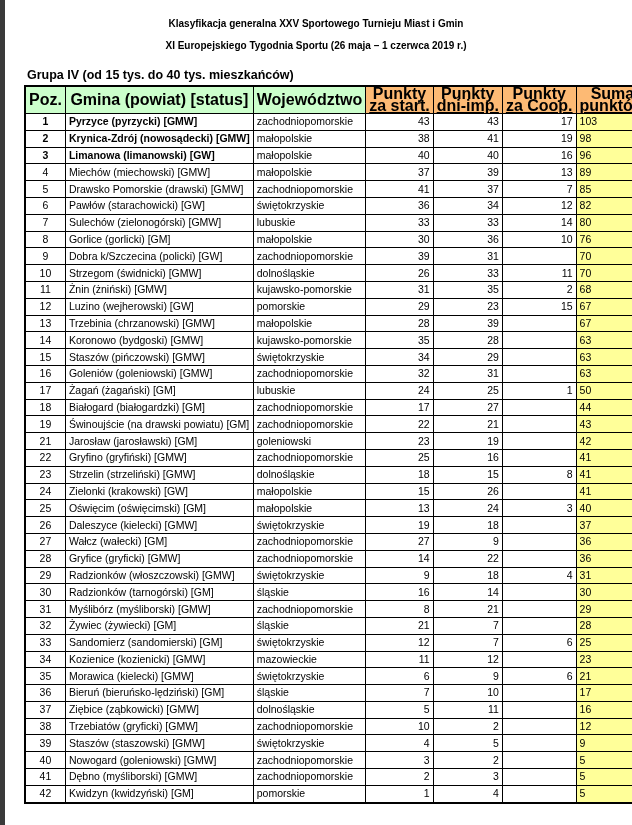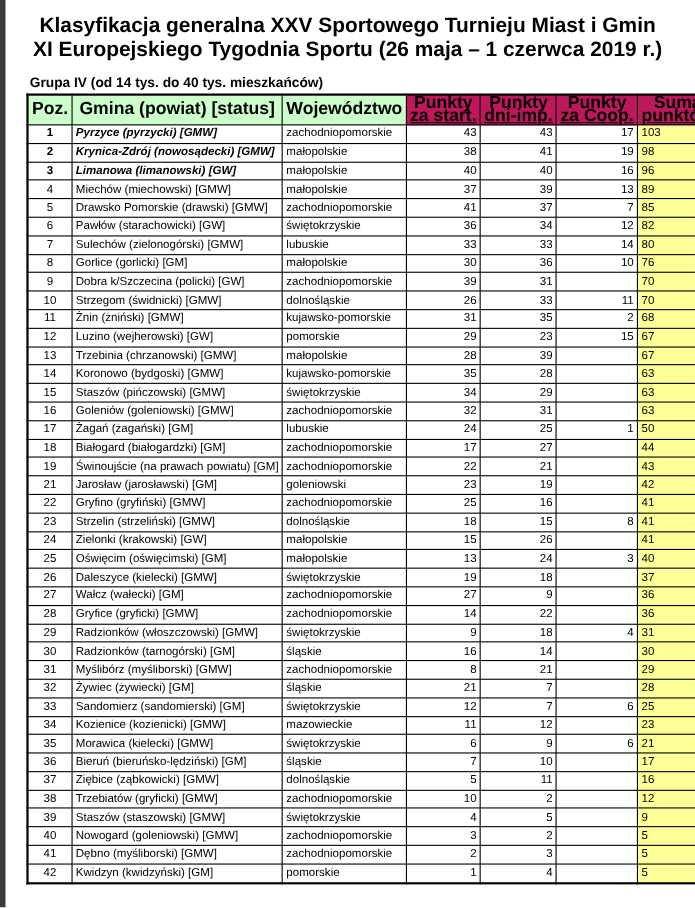--- a/index.html
+++ b/index.html
@@ -3,64 +3,64 @@
 <meta charset="utf-8">
 <style>
   html, body { margin:0; padding:0; }
   body {
     width:632px; height:825px; background:#ffffff; position:relative; overflow:hidden;
     font-family:"Liberation Sans", sans-serif; color:#000;
   }
   .left-bar { position:absolute; left:0; top:0; width:5px; height:825px; background:#3a3a3a; }
   .title {
     position:absolute; left:0; width:632px; text-align:center;
-    font-weight:bold; font-size:19px; line-height:20px;
+    font-weight:bold; font-size:10px; line-height:20px;
   }
   .title.l1 { top:14px; }
   .title.l2 { top:36px; }
   .group-label {
     position:absolute; left:27px; top:67px; font-weight:bold; font-size:12.5px; line-height:16px;
   }
   table.results {
     position:absolute; left:24px; top:85px; border-collapse:collapse;
     border:2px solid #000; font-size:10.5px;
   }
   table.results th, table.results td {
     border:1px solid #000; padding:0 3px; height:15.8px; line-height:15px; white-space:nowrap;
   }
   table.results th { height:26px; line-height:12px; font-weight:bold; font-size:16px; }
   th.green { background:#ccffcc; }
-  th.yellow { background:#be185d; }
+  th.yellow { background:#fdba74; }
   th.yellow span.u { text-decoration:underline; }
   td.pos { text-align:center; font-weight:bold; }
   td.pos.normal { font-weight:normal; }
   td.num { text-align:right; padding-right:6px; }
   td.sum { text-align:left; padding-right:4px; background:#ffff99; }
-  td.name.bold { font-weight:bold;font-style:italic; }
+  td.name.bold { font-weight:bold; }
   col.c-pos { width:30px; }
   col.c-name { width:266px; }
   col.c-woj { width:91px; }
   col.c-p1 { width:51px; }
   col.c-p2 { width:46px; }
   col.c-p3 { width:54px; }
   col.c-sum { width:54px; }
   th.sumh, td.sum { border-left:2px solid #000; }
   th.woj, td.woj-cell { border-right:2px solid #000; }
   th.p1h, td.p1 { border-right:1.5px solid #000; }
   td.woj-cell { text-align:left; padding-left:2px;margin-left:35px; }
   td.name { padding-left:3px; }
 </style>
 </head>
 <body>
 
 <div class="left-bar"></div>
 
 <div class="title l1">Klasyfikacja generalna XXV Sportowego Turnieju Miast i Gmin</div>
 <div class="title l2">XI Europejskiego Tygodnia Sportu (26 maja – 1 czerwca 2019 r.)</div>
-<div class="group-label">Grupa IV  (od 14 tys. do 40 tys. mieszkańców)</div>
+<div class="group-label">Grupa IV  (od 15 tys. do 40 tys. mieszkańców)</div>
 
 <table class="results">
   <colgroup>
     <col class="c-pos">
       <col class="c-name">
       <col class="c-woj">
       <col class="c-p1">
       <col class="c-p2">
       <col class="c-p3">
       <col class="c-sum">
@@ -246,21 +246,21 @@
         <td class="pos normal">18</td>
         <td class="name">Białogard (białogardzki) [GM]</td>
         <td class="woj-cell">zachodniopomorskie</td>
         <td class="num p1">17</td>
         <td class="num">27</td>
         <td class="num"></td>
         <td class="sum">44</td>
       </tr>
       <tr>
         <td class="pos normal">19</td>
-        <td class="name">Świnoujście (na prawach powiatu) [GM]</td>
+        <td class="name">Świnoujście (na drawski powiatu) [GM]</td>
         <td class="woj-cell">zachodniopomorskie</td>
         <td class="num p1">22</td>
         <td class="num">21</td>
         <td class="num"></td>
         <td class="sum">43</td>
       </tr>
       <tr>
         <td class="pos normal">21</td>
         <td class="name">Jarosław (jarosławski) [GM]</td>
         <td class="woj-cell">goleniowski</td>

